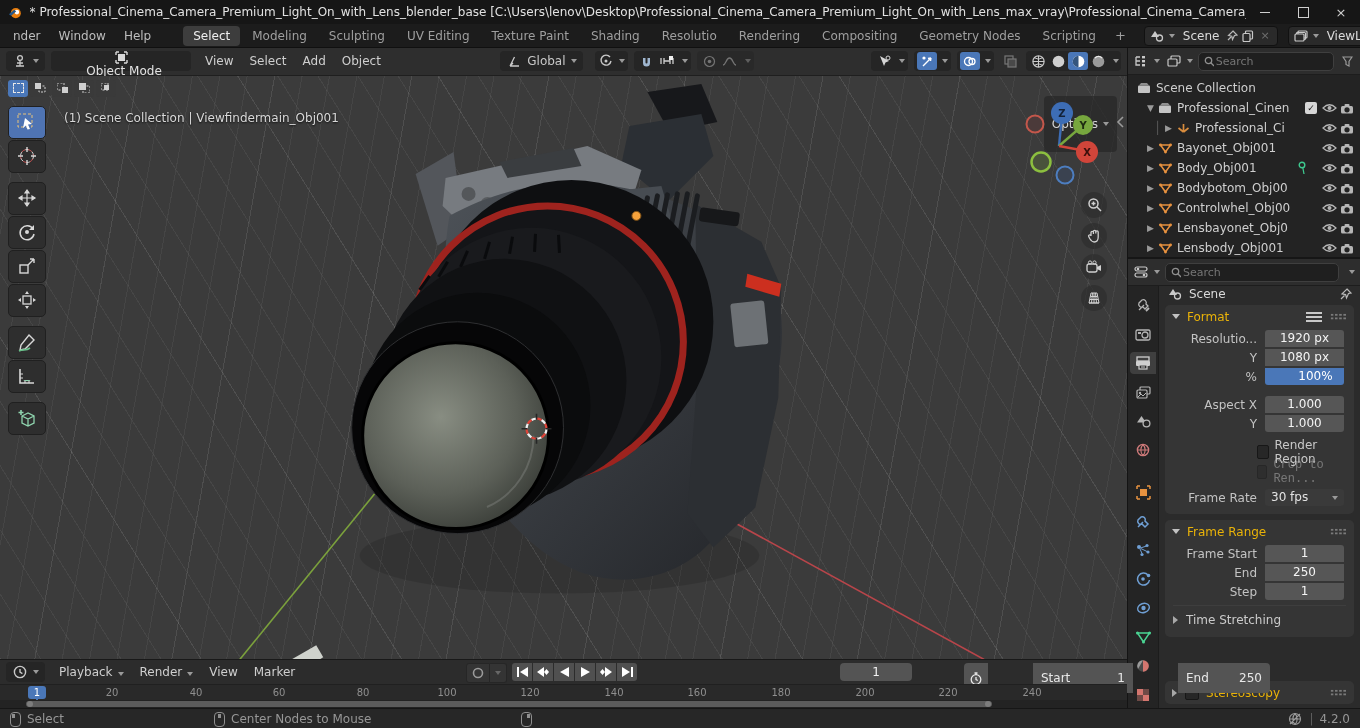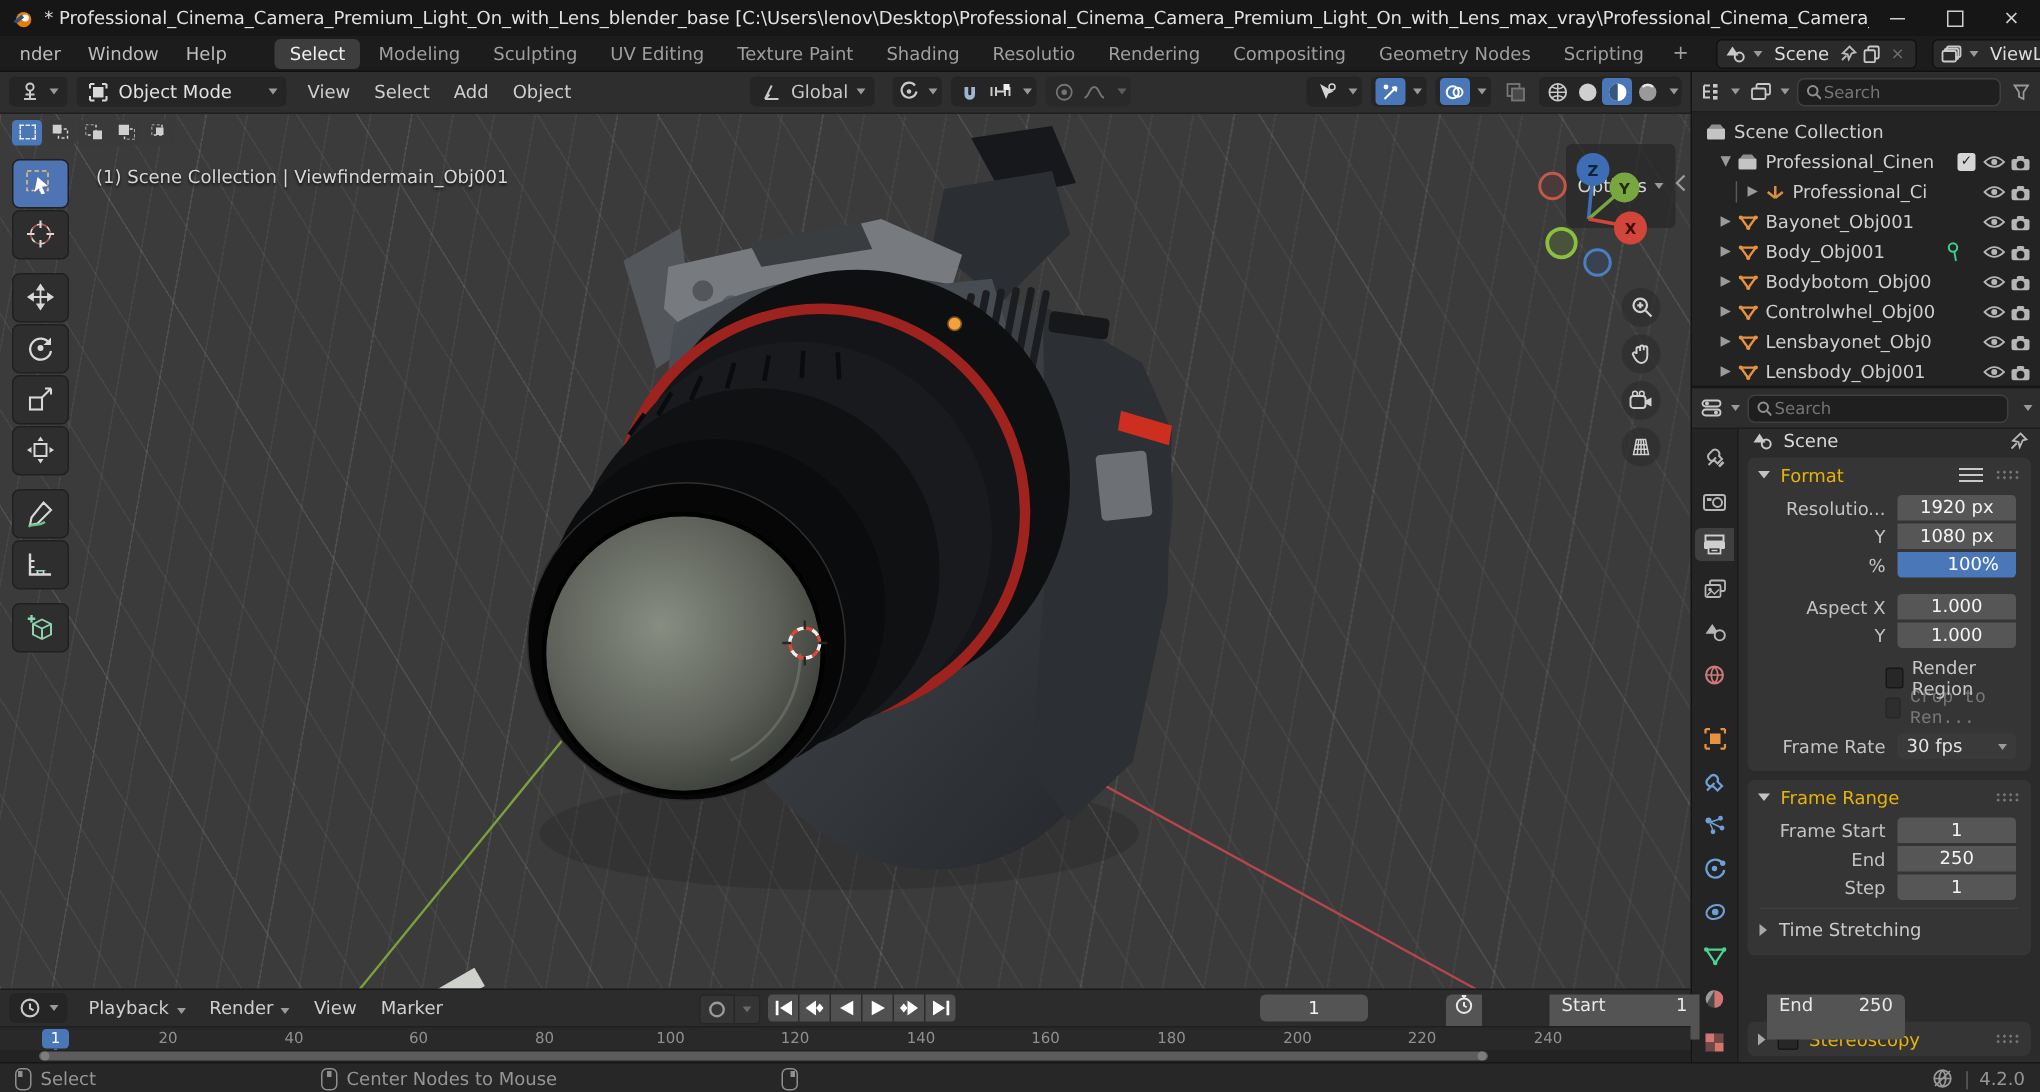--- a/index.html
+++ b/index.html
@@ -66,21 +66,21 @@
   .tl-scroll{position:absolute;left:26px;width:966px;top:1px;height:6px;background:#5c5c5c;border-radius:4px;}
   .tl-scroll:before,.tl-scroll:after{content:"";position:absolute;top:0;width:6px;height:6px;border-radius:50%;background:#7d7d7d;}
   .tl-scroll:before{left:1px;} .tl-scroll:after{right:1px;}
   .badge{position:absolute;left:28px;top:1px;width:18px;height:13px;background:#4a77b8;border-radius:3px;color:#fff;text-align:center;line-height:13px;font-size:10px;}
   .badge:after{content:"";position:absolute;left:8px;top:13px;width:2px;height:4px;background:#4a77b8;}
   .tbtn{width:20px;height:18px;background:#505050;display:flex;align-items:center;justify-content:center;margin-right:1px;}
   .tbtn:first-child{border-radius:3px 0 0 3px;}
   .tbtn:last-child{border-radius:0 3px 3px 0;margin-right:0;}
   .tl-frame{position:absolute;left:840px;top:3px;width:72px;height:18px;background:#545454;border-radius:4px;color:#f2f2f2;text-align:center;line-height:18px;}
   .tl-range{position:absolute;left:920px;top:3px;height:18px;display:flex;}
-  .tl-range .seg{background:#545454;height:30px;display:flex;margin-right:1px;color:#e8e8e8;margin-left:44px;}
+  .tl-range .seg{background:#545454;height:30px;display:flex;align-items:center;margin-right:1px;color:#e8e8e8;margin-left:44px;}
   .tl-autokey{position:absolute;left:466px;top:3px;display:flex;}
   .ak{width:22px;height:18px;background:#343434;border:1px solid #262626;display:flex;align-items:center;justify-content:center;border-radius:3px 0 0 3px;}
   .ak2{width:16px;height:18px;background:#343434;border:1px solid #262626;border-left:none;display:flex;align-items:center;justify-content:center;border-radius:0 3px 3px 0;}
   .tl-transport{position:absolute;left:512px;top:3px;display:flex;}
   
   .statusbar{height:20px;background:#272727;border-top:1px solid #161616;display:flex;align-items:center;color:#969696;padding:0 10px;}
   .mouse{width:9px;height:13px;border:1px solid #8f8f8f;border-radius:4px;position:relative;margin-right:6px;display:inline-block;}
   .mouse i{position:absolute;top:1px;width:3px;height:4px;background:#8f8f8f;display:block;}
   .mouse.l i{left:1px;} .mouse.m i{left:3px;} .mouse.r i{right:1px;}
   
@@ -208,21 +208,21 @@
   <div class="vph">
     <div class="hbtn">
       <span class="icon16">
             <svg width="14" height="14" viewBox="0 0 14 14">
               <circle cx="7" cy="4" r="2.4" fill="none" stroke="#c9c9c9" stroke-width="1.3"></circle>
               <path d="M7 6.5 V12 M3 12 H11 M4 9 H10" stroke="#c9c9c9" stroke-width="1.3" fill="none"></path>
             </svg>
           </span>
           <i class="ch"></i>
     </div>
-    <div class="hbtn" style="width:128px;">
+    <div class="hbtn" style="width:128px;flex-direction:column;">
       <span class="icon16">
             <svg width="13" height="13" viewBox="0 0 13 13">
               <rect x="3" y="3" width="7" height="7" fill="#d8d8d8"></rect>
               <path d="M1 1h3M1 1v3M12 1h-3M12 1v3M1 12h3M1 12v-3M12 12h-3M12 12v-3" stroke="#d8d8d8" stroke-width="1.4" fill="none"></path>
             </svg>
           </span>
       <span style="margin-left:6px;color:#e2e2e2;">Object Mode</span>
       <div class="sp"></div>
           <i class="ch"></i>
     </div>

